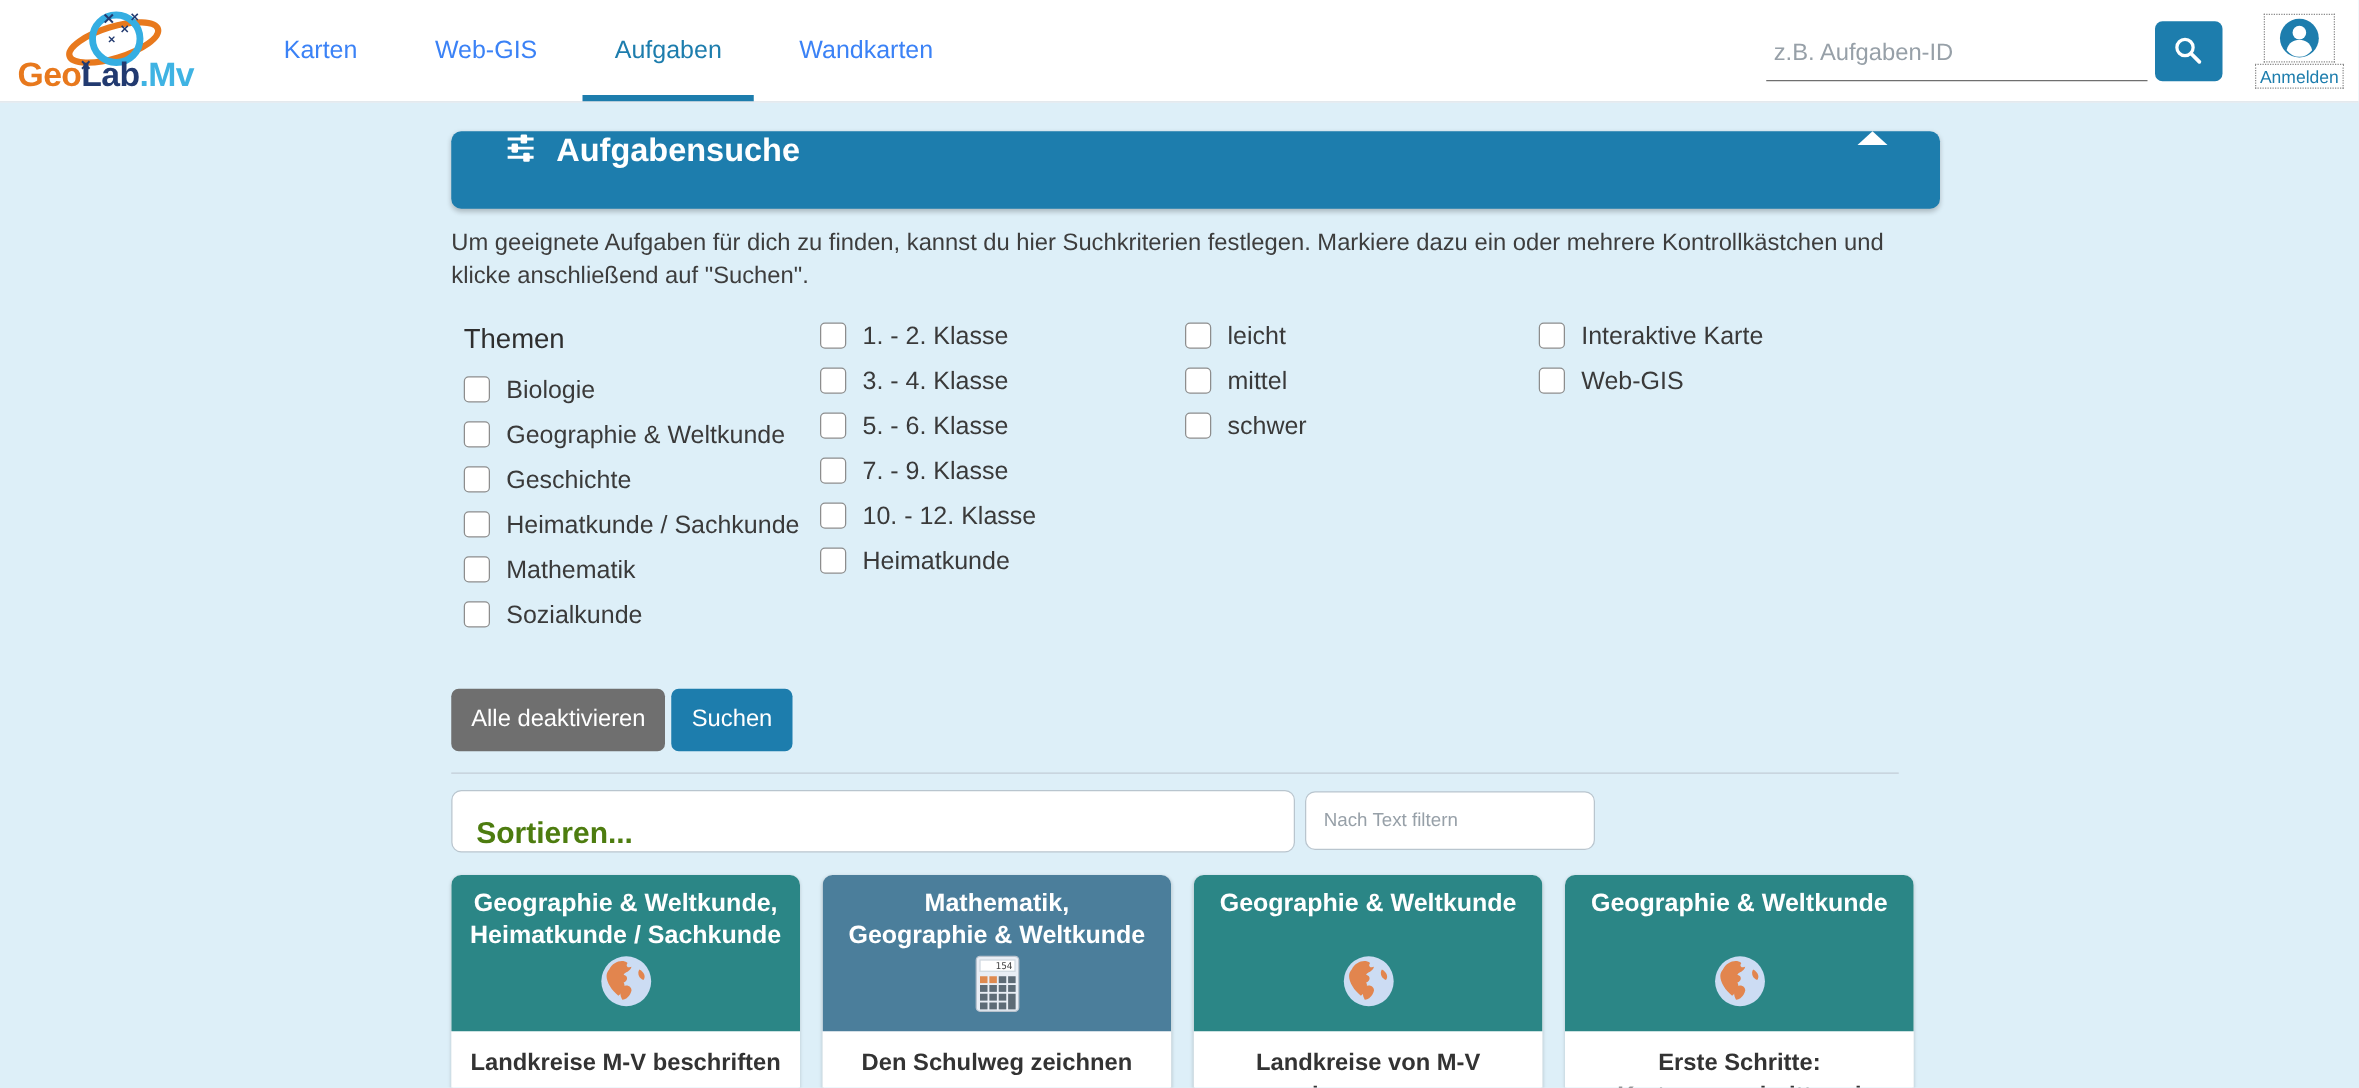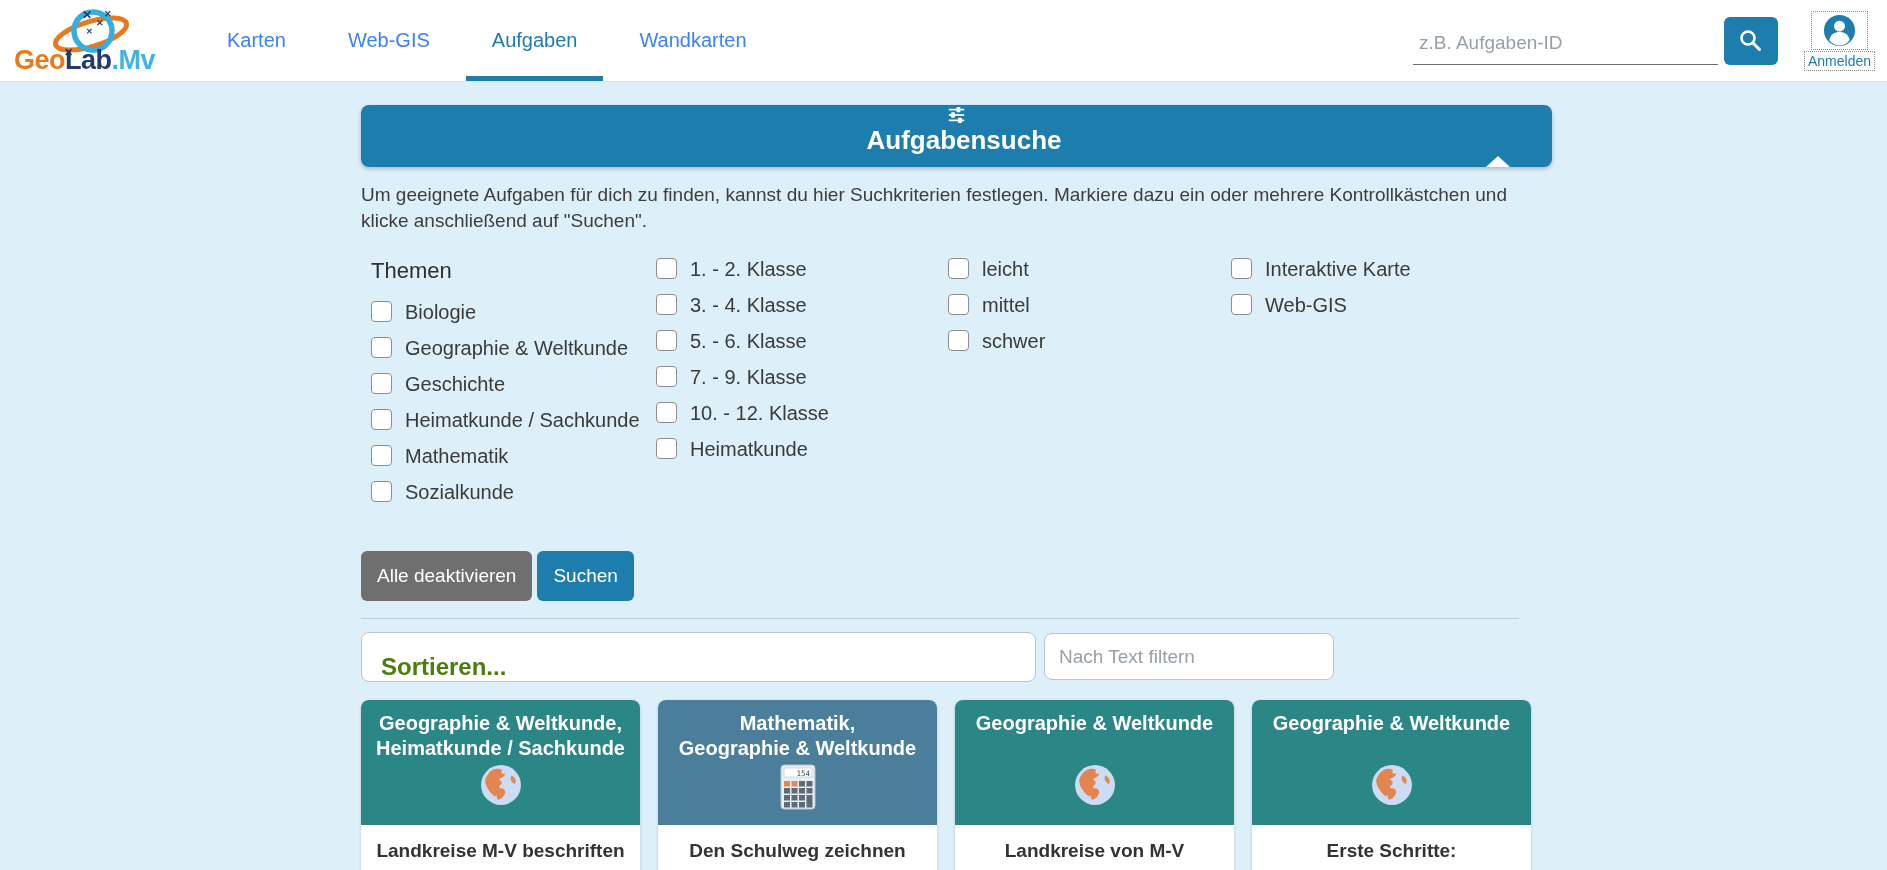--- a/index.html
+++ b/index.html
@@ -59,22 +59,22 @@
     border: 1px dotted #8a8a8a; font-size: 14px; margin-top: 1px;
     color: var(--accent, #1d7dad); padding: 1px 3px;
   }
 
   
   .container { width: 1191px; margin-left: 361px; }
 
   .panel-header {
     margin-top: 23px; height: 62px; border-radius: 8px;
     background: var(--accent, #1d7dad); color: #fff;
-    display: flex; align-items: center; padding: 0 42px;
-    box-shadow: 0 2px 4px rgba(0,0,0,.22); cursor: pointer; flex-direction: column;
+    display: flex; align-items: flex-start; padding: 0 42px;
+    box-shadow: 0 2px 4px rgba(0,0,0,.22); cursor: pointer;
   }
   .panel-title { font-size: 26px; font-weight: bold; margin-left: 15px; }
   .caret-up {
     margin-left: auto; width: 0; height: 0;
     border-left: 12px solid transparent; border-right: 12px solid transparent;
     border-bottom: 11px solid #fff;
   }
 
   .panel-desc { margin: 15px 0 0; font-size: 19px; line-height: 26px; color: #3d3d3d; }
 
@@ -98,23 +98,23 @@
   .divider { border: none; border-top: 1px solid #c2cdd6; margin: 17px 0 0; width: 1158px; }
 
   .toolbar { display: flex; gap: 8px; margin-top: 13px; align-items: flex-start; }
   .sort-box {
     width: 675px; height: 50px; background: #fff;
     border: 1px solid #b9c5ce; border-radius: 8px;
     display: flex; align-items: flex-end; padding: 0 19px;
     font-size: 24px; font-weight: bold; color: #4d7c0f; cursor: pointer;
   }
   .filter-input {
-    width: 290px; height: 47px; margin-top: 1px;
+    width: 232px; height: 47px; margin-top: 1px;
     border: 1px solid #b9c5ce; border-radius: 8px;
-    font-size: 19px; padding: 0 14px; font-family: inherit; color: #333; outline: none;
+    font-size: 15px; padding: 0 14px; font-family: inherit; color: #333; outline: none;
   }
 
   
   .cards { display: grid; grid-template-columns: repeat(4, 279px); gap: 18px; margin-top: 18px; }
   .card {
     border-radius: 8px; background: #fff; overflow: hidden; height: 270px;
     box-shadow: 0 1px 3px rgba(0,0,0,.18); cursor: pointer;
   }
   .card-head {
     height: 125px; background: var(--teal, #2b8686); color: #fff;

